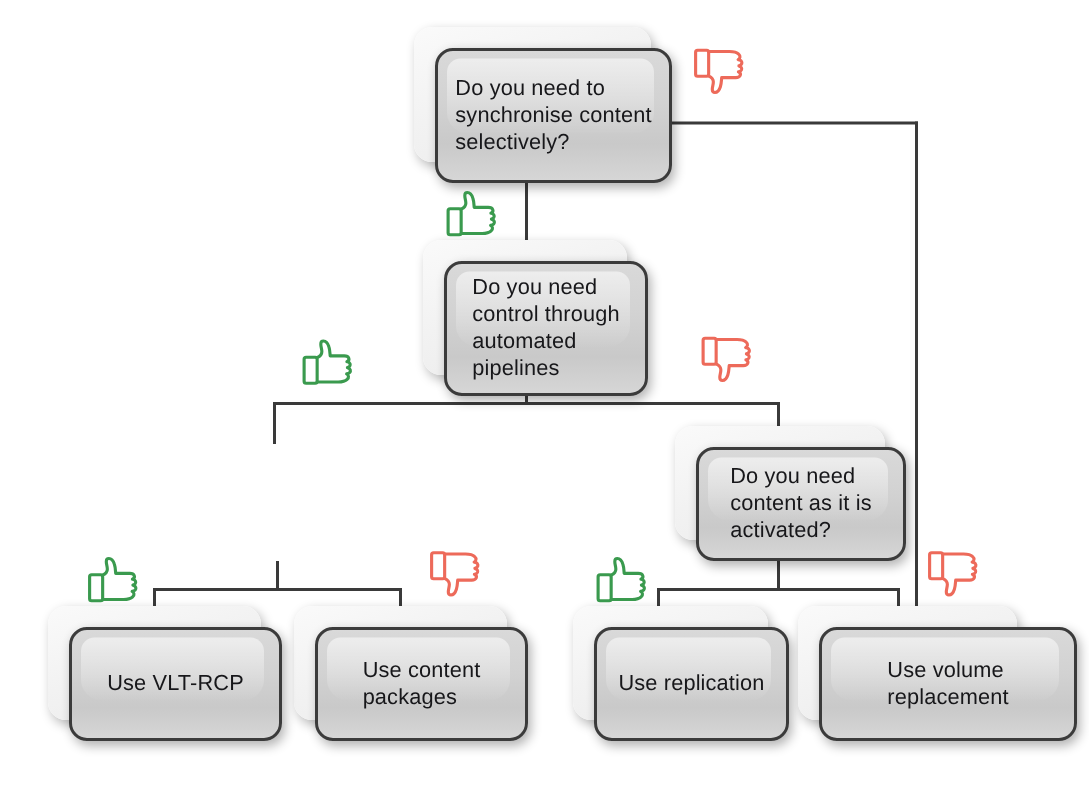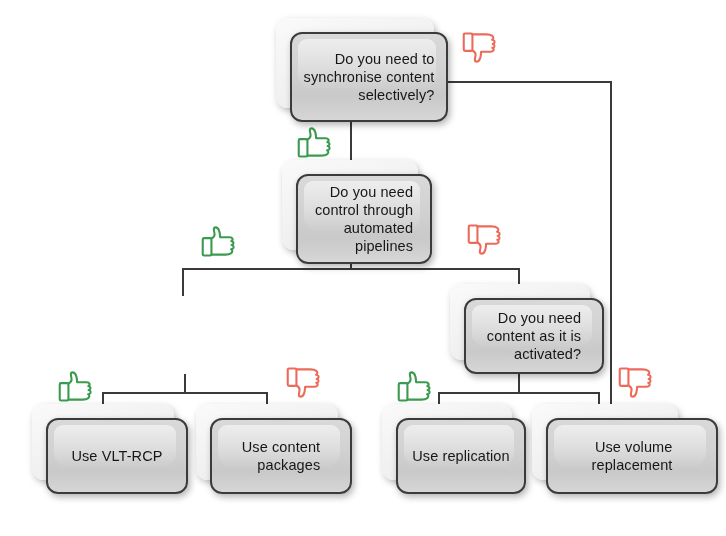--- a/index.html
+++ b/index.html
@@ -58,21 +58,21 @@
     right: 10px;
     top: 5px;
     height: 58%;
     border-radius: 9px 9px 14px 14px;
     background: linear-gradient(to bottom, rgba(255,255,255,0.55), rgba(255,255,255,0.02));
     pointer-events: none;
   }
   .node .label {
     position: relative;
     z-index: 2;
-    text-align: right;
+    text-align: left;
     color: #17171a;
     font-size: 14.5px;
     line-height: 18px;
     padding: 0 10px;
     white-space: pre-line;
     letter-spacing: 0.1px;
   }
   .node.leaf .label { font-size: 14.5px; }
 
   

